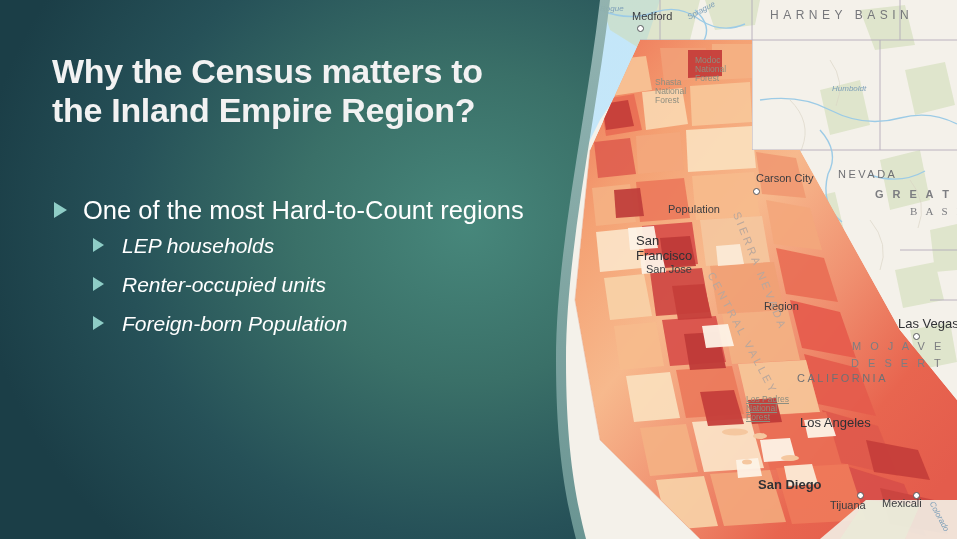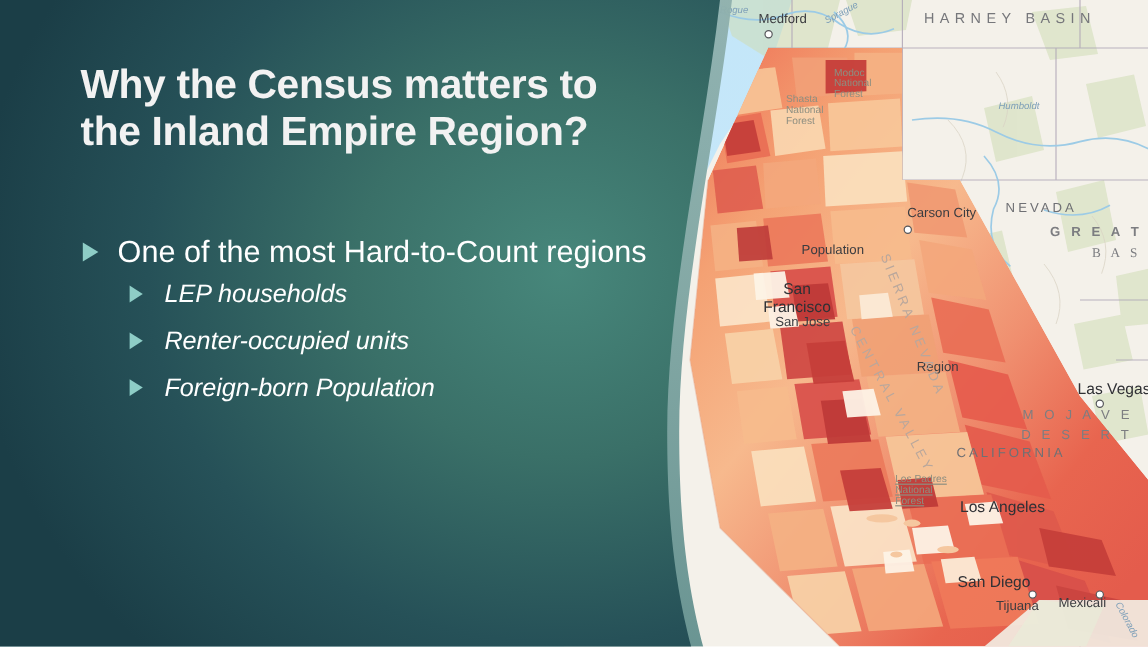--- a/index.html
+++ b/index.html
@@ -34,21 +34,21 @@
   .map-svg { position: absolute; left:0; top:0; }
 
   .map-label {
     position: absolute;
     color: #55565a;
     font-family: "Liberation Sans", sans-serif;
     white-space: nowrap;
     pointer-events: none;
   }
   .lbl-city   { font-size: 11px; color:#3b3c40; }
-  .lbl-city-lg{ font-size: 13px; color:#303135;text-align:center; }
+  .lbl-city-lg{ font-size: 13px; color:#303135; }
   .lbl-region { font-size: 11px; letter-spacing: 3px; color:#7c7d81; }
   .lbl-region-lg { font-size: 12px; letter-spacing: 4.5px; color:#76777b; }
   .lbl-forest { font-size: 8.5px; color:#8d8e80; line-height:9px; }
   .lbl-water  { font-size: 8px; color:#7d9fb8; font-style: italic; }
   .lbl-state  { font-size: 11px; letter-spacing: 2.5px; color:#6f7074; }
   .lbl-faint  { font-size: 11px; letter-spacing: 3px; color:#b9a79c; }
   .city-dot {
     position:absolute;
     width:5px; height:5px;
     border:1px solid #55565a;
@@ -60,21 +60,21 @@
   #panel {
     position: absolute;
     left: 0; top: 0;
     width: 957px; height: 539px;
     pointer-events: none;
   }
 
   
   #content {
     position: absolute;
-    left: 15px; top: 0;
+    left: 0; top: 0;
     width: 560px; height: 382px;
   }
 
   #title {
     position: absolute;
     left: 52px;
     top: 52px;
     width: 490px;
     font-size: 34px;
     font-weight: bold;
@@ -319,21 +319,21 @@
     <div class="map-label lbl-city-lg" style="left:898px; top:316px;">Las Vegas</div>
     <div class="city-dot" style="left:913px; top:333px;"></div>
 
     <div class="map-label lbl-region" style="left:852px; top:340px;">M O J A V E</div>
     <div class="map-label lbl-region" style="left:851px; top:357px;">D E S E R T</div>
     <div class="map-label lbl-state" style="left:797px; top:372px;">CALIFORNIA</div>
 
     <div class="map-label lbl-forest" style="left:746px; top:395px;text-decoration:underline;">Los Padres<br>National<br>Forest</div>
     <div class="map-label lbl-city-lg" style="left:800px; top:415px;">Los Angeles</div>
 
-    <div class="map-label lbl-city-lg" style="left:798px; top:477px;">San Diego</div>
+    <div class="map-label lbl-city-lg" style="left:758px; top:477px;font-weight:bold;">San Diego</div>
     <div class="map-label lbl-city" style="left:830px; top:499px;">Tijuana</div>
     <div class="city-dot" style="left:857px; top:492px;"></div>
     <div class="map-label lbl-city" style="left:882px; top:497px;">Mexicali</div>
     <div class="city-dot" style="left:913px; top:492px;"></div>
     <div class="map-label lbl-water" style="left:923px; top:512px; transform:rotate(62deg);">Colorado</div>
   </div>
 
   <svg id="panel" width="957" height="539" viewBox="0 0 957 539">
     <defs>
       <radialGradient id="tealgrad" cx="0.78" cy="0.42" r="0.82">

